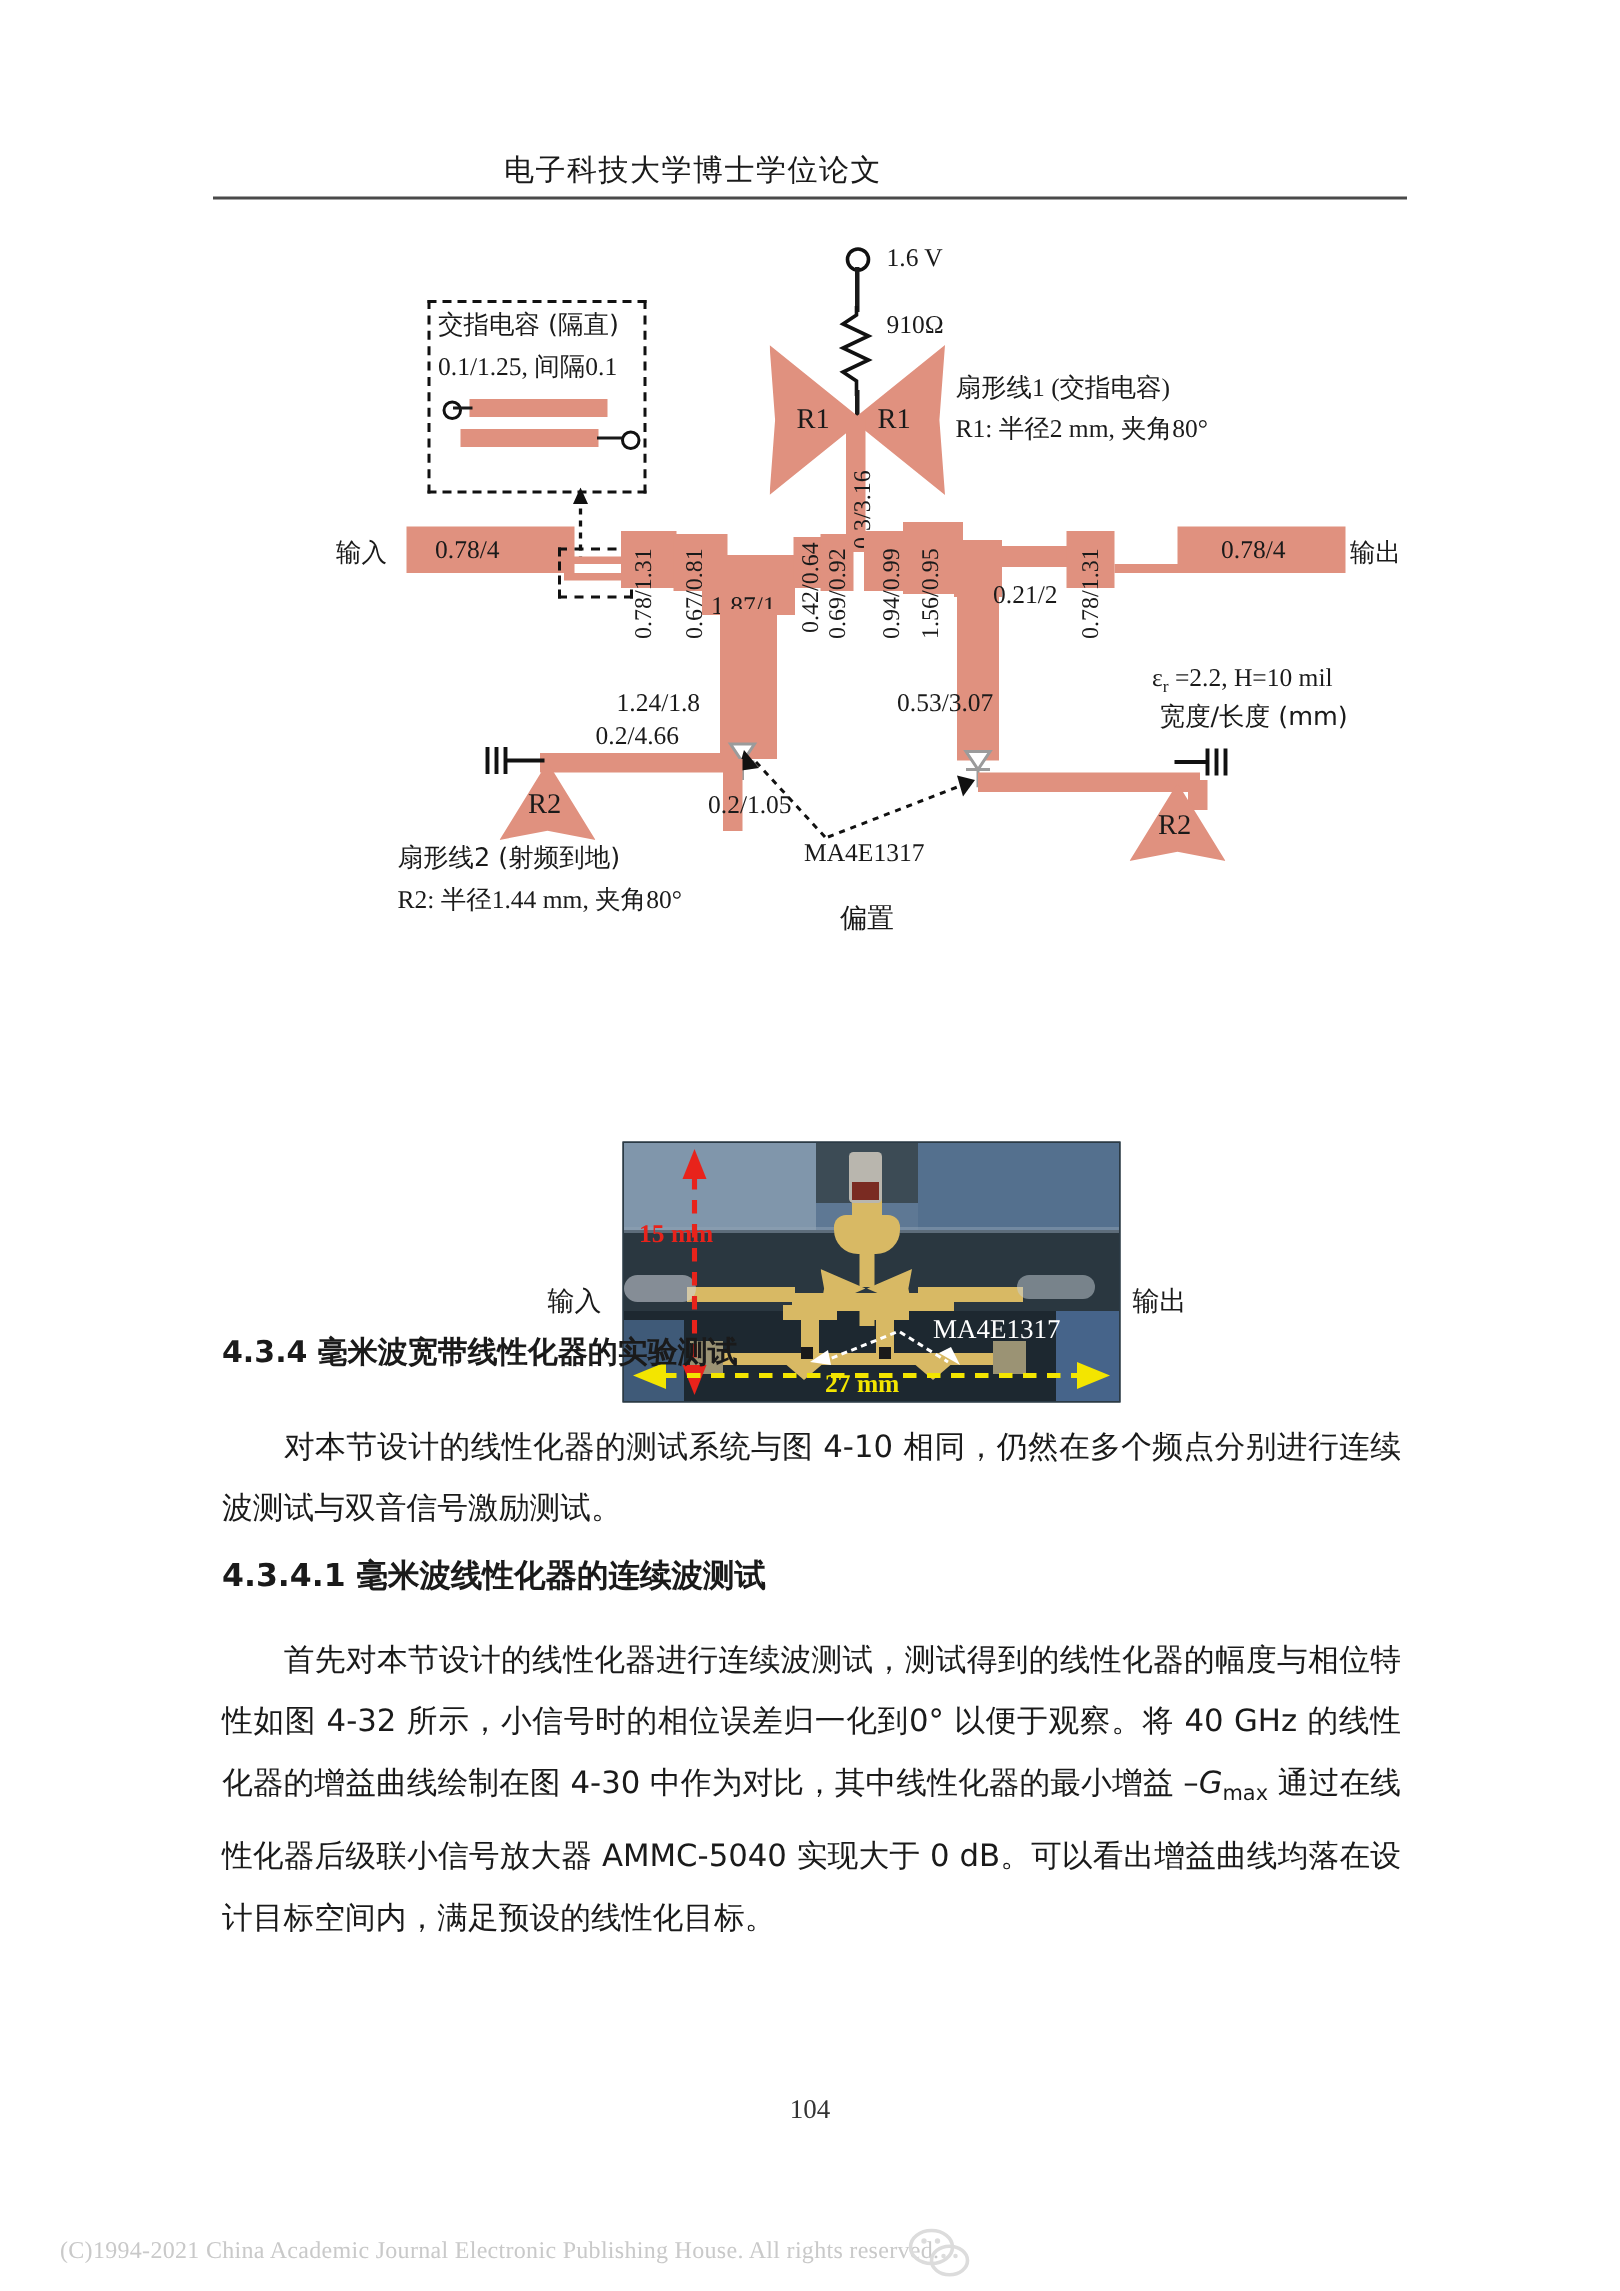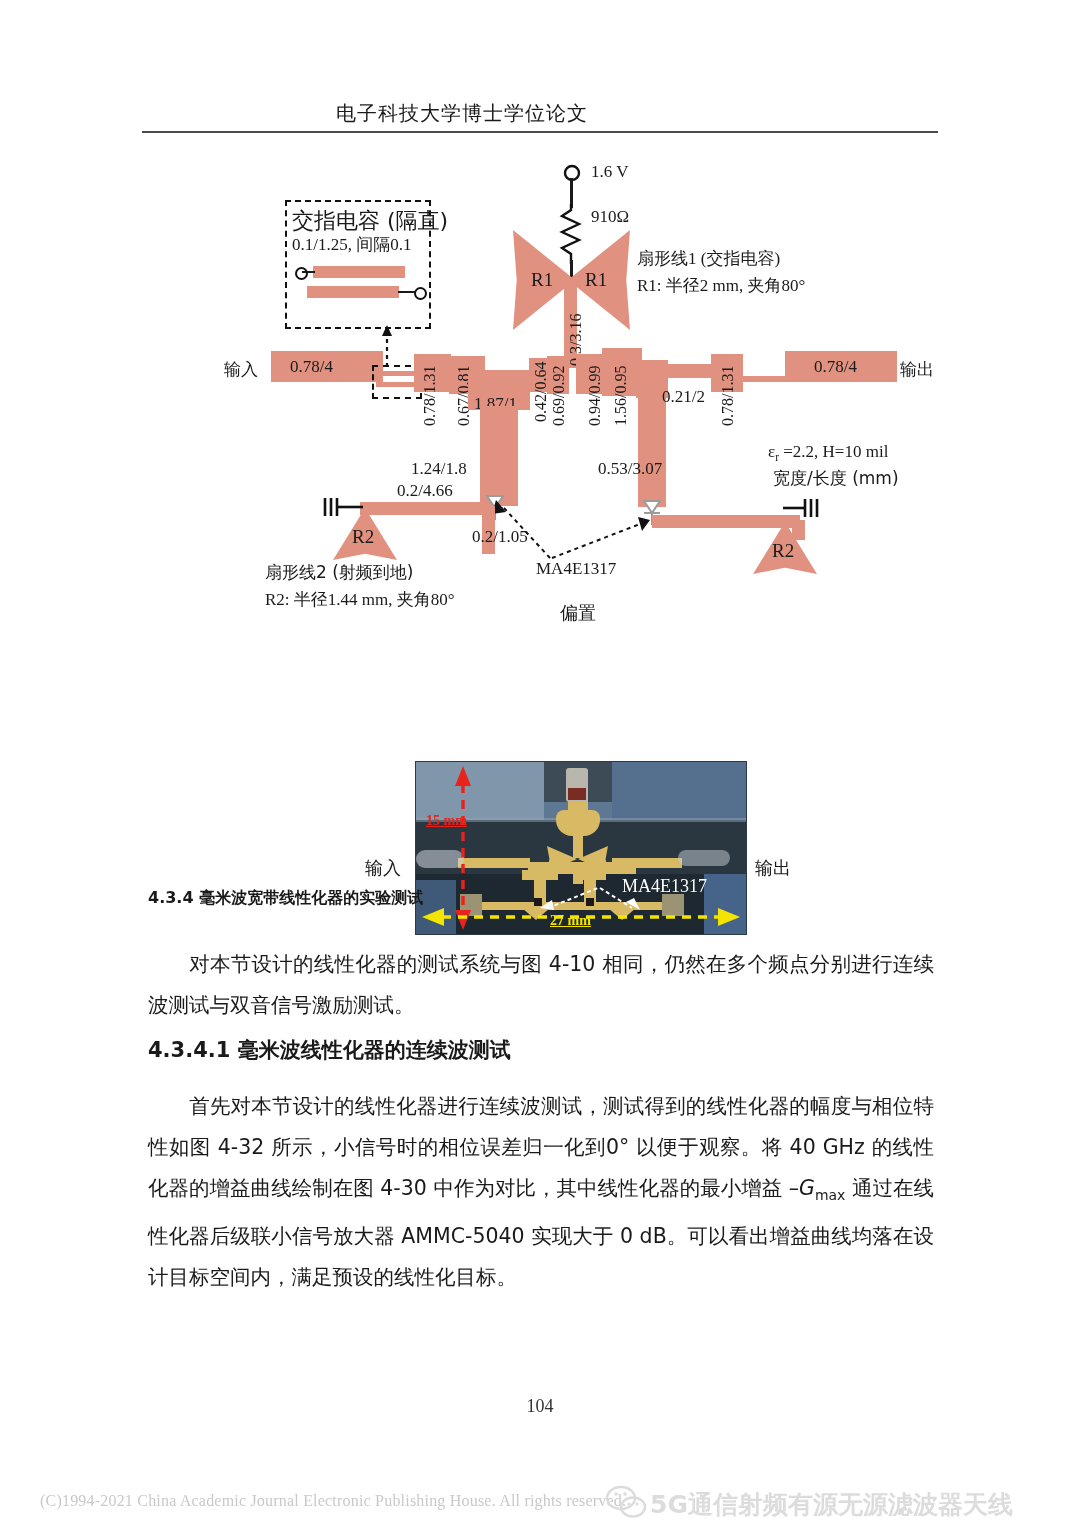--- a/index.html
+++ b/index.html
@@ -38,26 +38,26 @@
   .zig{position:absolute;}
 
   
   .diode{position:absolute;}
 
   
   .photo{position:absolute;left:375px;top:613px;width:330px;height:172px;
          background:#24333f;overflow:hidden;border:1px solid #2b3a45;}
   .pcell{position:absolute;}
   .gold{position:absolute;background:#d8b964;}
-  .arrowtxt{position:absolute;font-weight:bold;font-size:14px;text-decoration:underline;}
+  .arrowtxt{position:absolute;font-weight:bold;font-size:17px;}
 
   
   .cap{position:absolute;left:0;top:845px;width:1080px;text-align:center;
        font-size:19px;}
-  .h3{position:absolute;left:148px;font-size:16px;font-weight:bold;}
+  .h3{position:absolute;left:148px;font-size:20px;font-weight:bold;}
   .h4{position:absolute;left:148px;font-size:21px;font-weight:bold;}
   .para{position:absolute;left:148px;width:786px;font-size:20.5px;
         line-height:41px;text-align:justify;text-justify:inter-ideograph;}
   .para .ind{display:inline-block;width:2em;}
   .pgno{position:absolute;left:0;top:1396px;width:1080px;text-align:center;
         font-size:18px;color:#333;}
 
   .footer{position:absolute;left:40px;top:1492px;font-size:16px;
           color:#c9c9c9;white-space:nowrap;letter-spacing:.2px;}
   .wmark{position:absolute;left:650px;top:1488px;font-size:25px;
@@ -93,21 +93,21 @@
     <div class="lbl" style="left:491px;top:120px;font-size:19px;">R1</div>
     <div class="lbl" style="left:545px;top:120px;font-size:19px;">R1</div>
 
     <div class="lbl" style="left:597px;top:100px;">扇形线1 (交指电容)</div>
     <div class="lbl" style="left:597px;top:127px;">R1: 半径2 mm, 夹角80°</div>
 
     <div class="trace" style="left:524px;top:130px;width:13px;height:90px;"></div>
     <div class="vlbl" style="left:527px;top:218px;">0.3/3.16</div>
 
     <div class="dashbox" style="left:245px;top:52px;width:142px;height:125px;"></div>
-    <div class="lbl cjk" style="left:252px;top:59px;font-size:22px;">交指电容 (隔直)</div>
+    <div class="lbl cjk" style="left:252px;top:59px;font-size:17px;">交指电容 (隔直)</div>
     <div class="lbl" style="left:252px;top:86px;font-size:17px;">0.1/1.25, 间隔0.1</div>
     <div class="trace" style="left:273px;top:118px;width:92px;height:12px;"></div>
     <div class="trace" style="left:267px;top:138px;width:92px;height:12px;"></div>
     <div class="term" style="left:255px;top:119px;"></div>
     <div class="wire" style="left:262px;top:123px;width:13px;height:2.4px;"></div>
     <div class="term" style="left:374px;top:139px;"></div>
     <div class="wire" style="left:358px;top:143px;width:17px;height:2.4px;"></div>
 
     <svg class="cu" style="left:336px;top:177px;" width="22" height="50">
       <line x1="11" y1="50" x2="11" y2="10" stroke="#111" stroke-width="2.2" stroke-dasharray="4,4"></line>
@@ -294,15 +294,14 @@
 
   <div class="footer">(C)1994-2021 China Academic Journal Electronic Publishing House. All rights reserved.</div>
   <svg class="wmark-icon" viewBox="0 0 42 36">
     <ellipse cx="16" cy="14" rx="14" ry="11" fill="none" stroke="#dcdcdc" stroke-width="2.4"></ellipse>
     <circle cx="11" cy="10" r="1.8" fill="#dcdcdc"></circle>
     <circle cx="20" cy="10" r="1.8" fill="#dcdcdc"></circle>
     <ellipse cx="28" cy="23" rx="12" ry="9.5" fill="none" stroke="#dcdcdc" stroke-width="2.4"></ellipse>
     <circle cx="24" cy="20" r="1.5" fill="#dcdcdc"></circle>
     <circle cx="32" cy="20" r="1.5" fill="#dcdcdc"></circle>
   </svg>
-  <div class="wmark cjk">5G通信射频有源无源滤波器天线</div>
 
 </div>
 
 </body></html>

